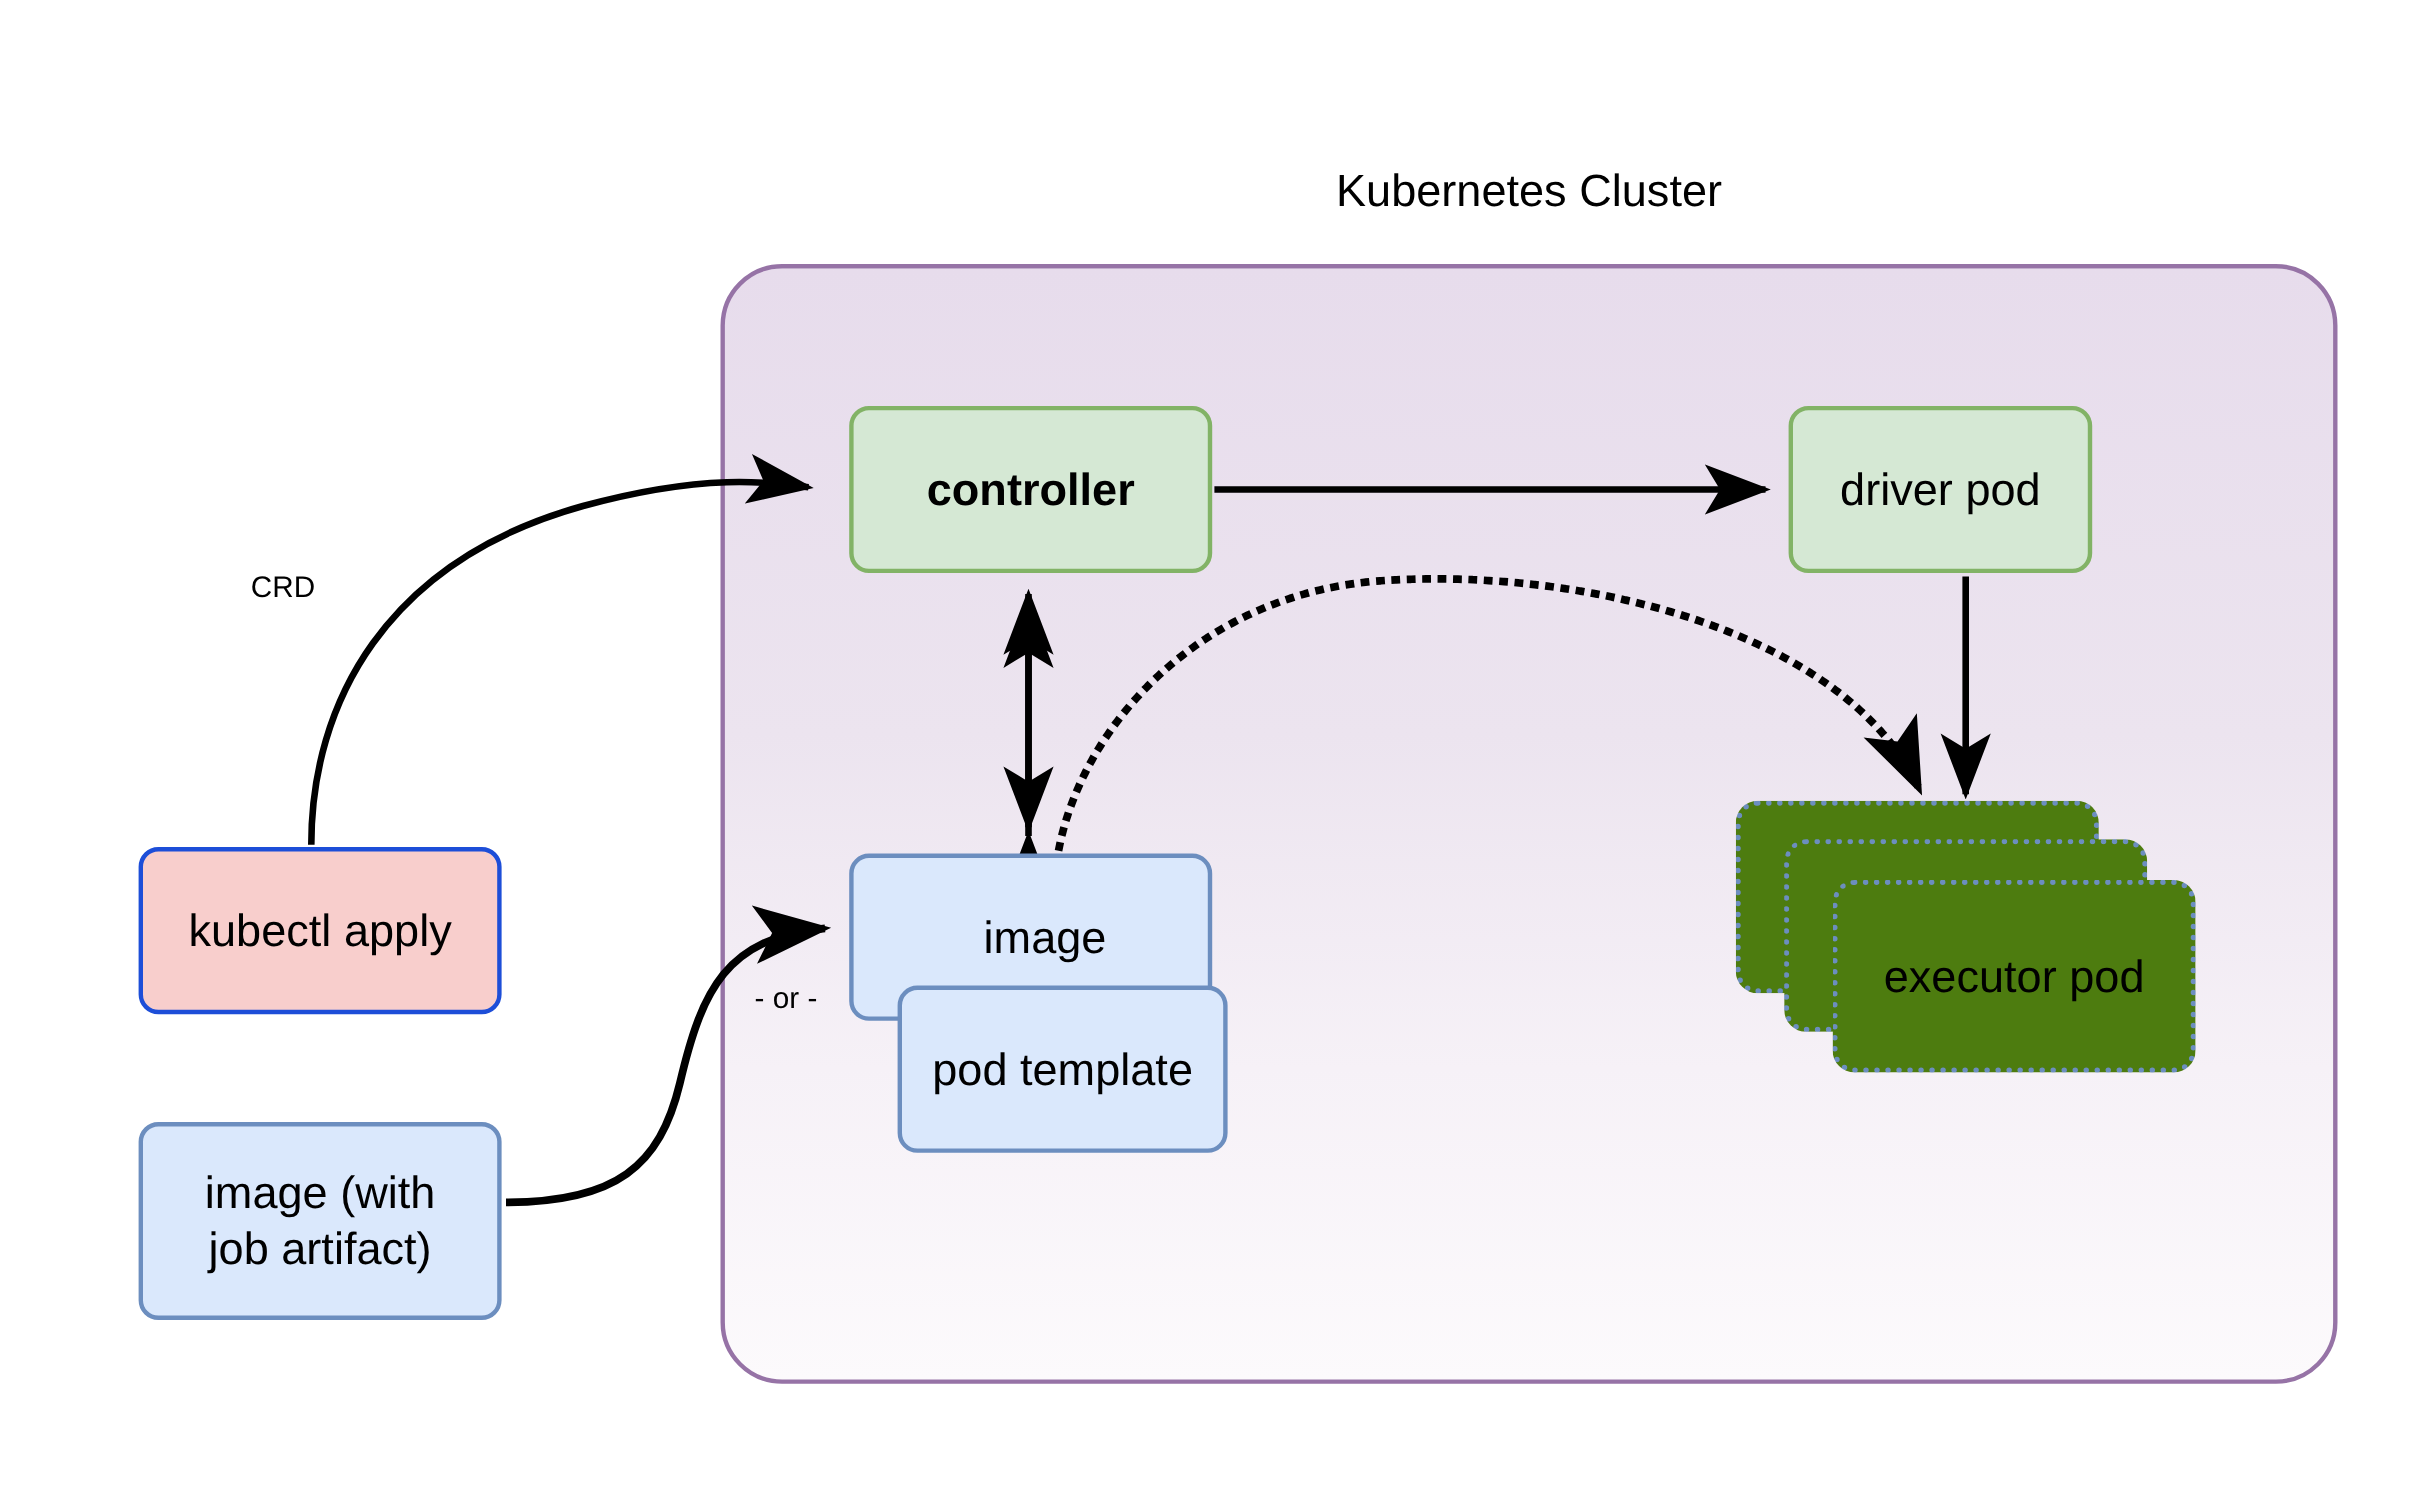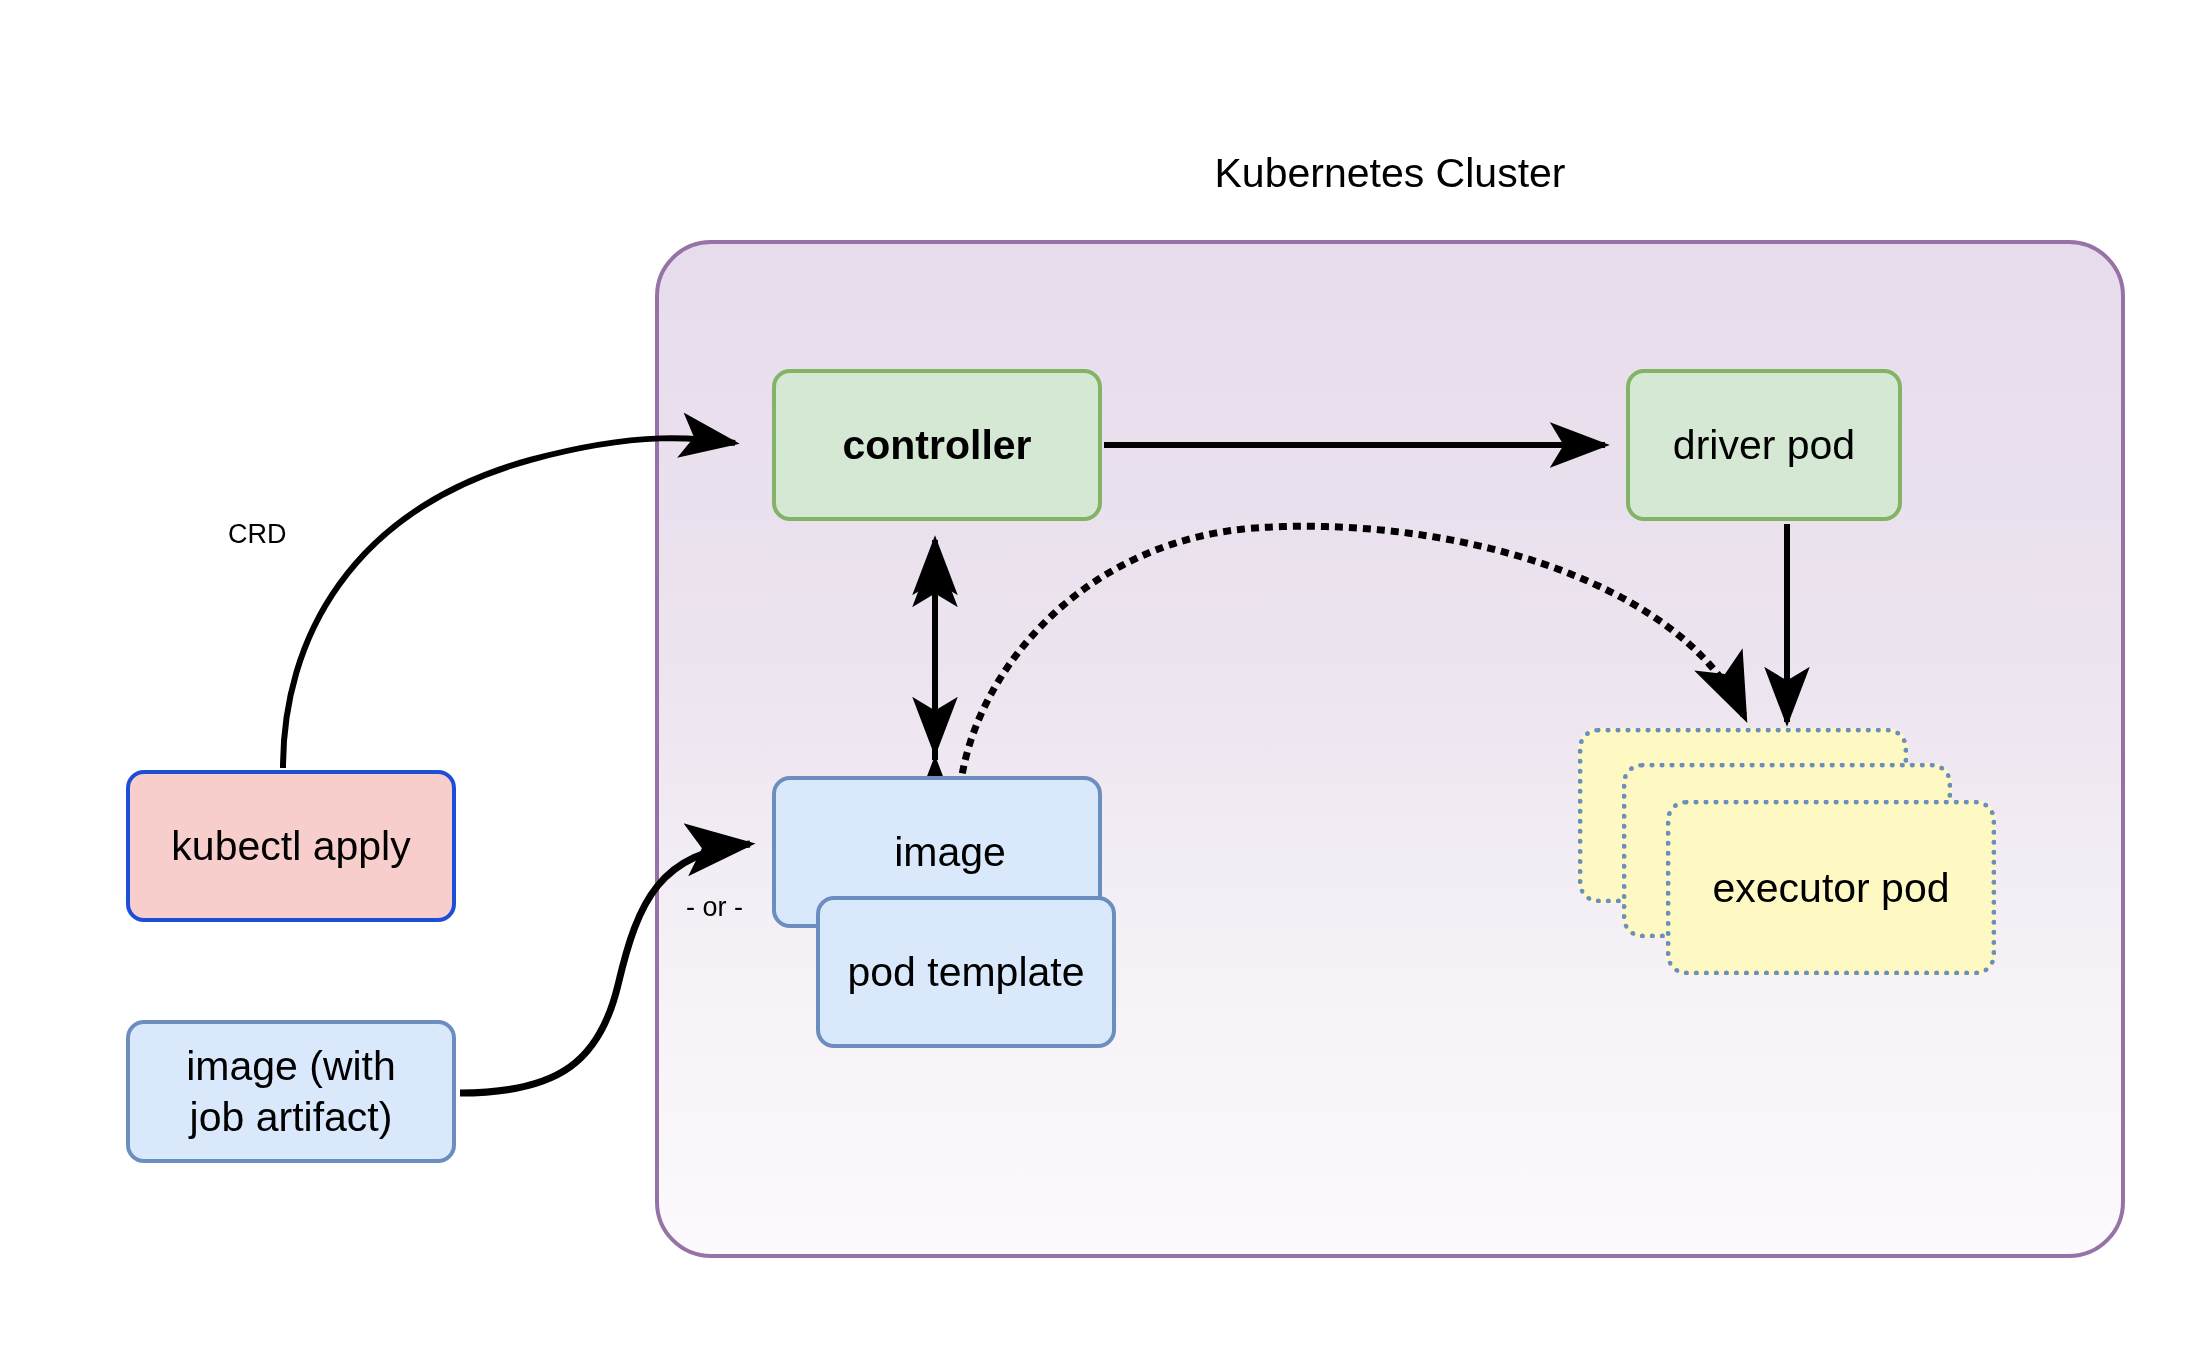--- a/index.html
+++ b/index.html
@@ -72,34 +72,34 @@
   }
   .node.blue {
     background: #dae8fc;
     border: 4px solid #6c8ebf;
   }
   .node.red {
     background: #f8cecc;
     border: 4px solid #1d4ed8;
   }
   .node.dotted {
-    background: #fef9c3;
+    background: #4d7c0f;
     border: 5px dotted #6c8ebf;
     border-radius: 20px;
   }
 
   
   #node-controller { left: 772px; top: 369px;  width: 330px; height: 152px; font-weight: bold; }
   #node-driver-pod { left: 1626px; top: 369px; width: 276px; height: 152px; }
 
   #node-image       { left: 772px;  top: 776px;  width: 330px; height: 152px; z-index: 12; padding-left: 26px; }
   #node-pod-template{ left: 816px;  top: 896px;  width: 300px; height: 152px; z-index: 13; }
 
   #node-kubectl-apply { left: 126px; top: 770px;  width: 330px; height: 152px; }
-  #node-image-artifact{ left: 126px; top: 1020px; width: 330px; height: 143px; }
+  #node-image-artifact{ left: 126px; top: 1020px; width: 330px; height: 180px; }
 
   #node-executor-1 { left: 1578px; top: 728px; width: 330px; height: 175px; z-index: 11; }
   #node-executor-2 { left: 1622px; top: 763px; width: 330px; height: 175px; z-index: 12; }
   #node-executor-3 { left: 1666px; top: 800px; width: 330px; height: 175px; z-index: 13; }
 
   .exec-label {
     position: absolute;
     left: 0;
     right: 0;
     top: 50%;

